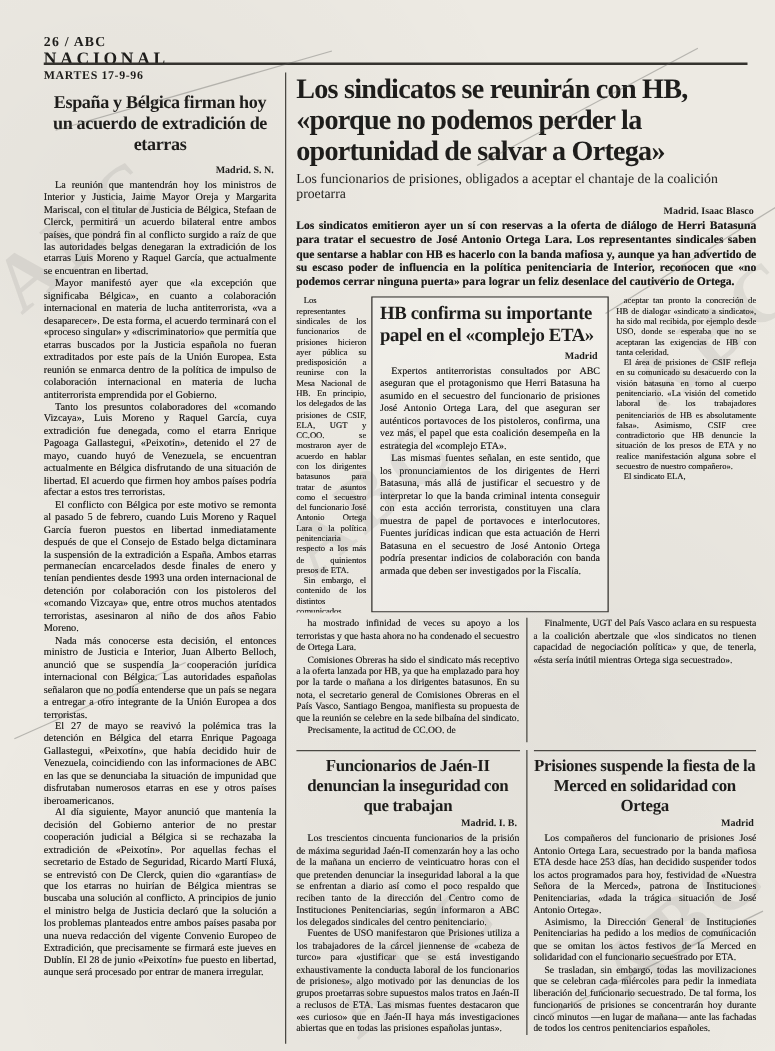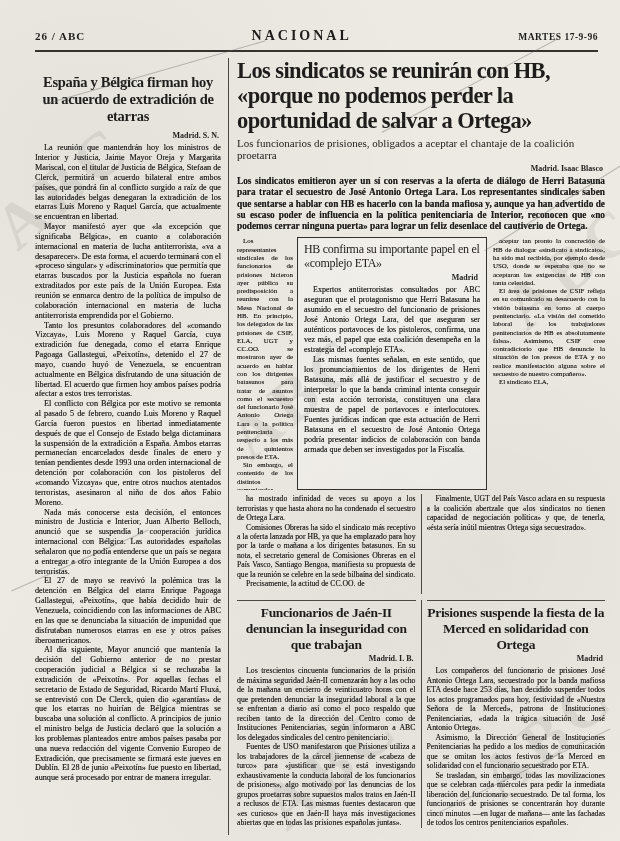--- a/index.html
+++ b/index.html
@@ -9,42 +9,42 @@
       radial-gradient(circle at 15% 20%, rgba(0,0,0,0.035), transparent 40%),
       radial-gradient(circle at 80% 65%, rgba(0,0,0,0.04), transparent 45%),
       radial-gradient(circle at 45% 90%, rgba(0,0,0,0.03), transparent 40%),
       #edeae3;}
   .page *{box-sizing:border-box;}
   
   .wm{position:absolute;font-weight:bold;font-size:64px;letter-spacing:6px;color:rgba(80,80,78,0.10);
       transform:rotate(-40deg);pointer-events:none;z-index:5;font-family:"Liberation Serif",serif;}
   .scratch{position:absolute;height:1px;background:rgba(95,95,92,0.38);z-index:5;pointer-events:none;}
   
-  .masthead{position:absolute;top:28px;left:35px;right:22px;display:flex;align-items:baseline;}
+  .masthead{position:absolute;top:28px;left:35px;right:22px;display:flex;align-items:baseline;flex-direction:column;}
   .folio{font-weight:bold;font-size:11px;letter-spacing:1px;}
   .section{flex:1;text-align:center;font-weight:bold;font-size:14px;letter-spacing:3px;}
   .pdate{font-weight:bold;font-size:9.5px;letter-spacing:0.5px;}
   .head-rule{position:absolute;top:50px;left:35px;right:22px;height:2px;background:#35332f;}
   
   .content{position:absolute;top:58px;left:35px;right:15px;bottom:6px;display:flex;}
   .vrule{width:1px;background:#4a4843;}
   .leftcol{width:193px;padding-right:7px;overflow:hidden;}
   .leftcol h2{margin:16px 0 6px 0;font-size:14.5px;line-height:1.18;text-align:center;font-weight:bold;letter-spacing:-0.3px;}
   .byline{text-align:right;font-weight:bold;font-size:8px;margin:2px 2px 3px 0;}
   p{margin:0;text-indent:9px;text-align:justify;font-size:8.2px;line-height:1.2;
     text-shadow:0 0 0.5px rgba(45,44,42,0.65);overflow-wrap:break-word;}
   .maincol{flex:1;padding-left:8px;overflow:hidden;}
   .maincol h1{margin:0 0 3px 0;font-size:22.5px;line-height:1.12;text-align:left;font-weight:bold;letter-spacing:-0.6px;}
   .subhead{margin:1px 0 1px 0;font-size:11px;font-weight:normal;line-height:1.15;}
   .lead{font-weight:bold;font-size:9.3px;line-height:1.22;text-indent:0;margin-bottom:5px;}
   .row3{display:flex;height:253px;overflow:hidden;margin-top:2px;}
   .ncol-l{width:60px;overflow:hidden;padding-right:4px;}
   .ncol-l p,.ncol-r p{font-size:6.9px;line-height:1.2;text-indent:6px;}
   .inset{width:190px;border:1px solid #33312d;padding:5px 6px;overflow:hidden;background:rgba(255,255,255,0.25);}
-  .inset h4{margin:0 0 2px 0;font-size:12px;line-height:1.15;font-weight:normal;letter-spacing:-0.3px;}
+  .inset h4{margin:0 0 2px 0;font-size:15px;line-height:1.15;font-weight:bold;letter-spacing:-0.3px;}
   .inset p{font-size:8px;line-height:1.25;}
   .ncol-r{flex:1;overflow:hidden;padding-left:6px;}
   .row2{display:flex;height:100px;overflow:hidden;margin-top:4px;}
   .bcol{flex:1;overflow:hidden;}
   .bcol + .vrule{margin:0 5px;}
   .bcol p{font-size:7.7px;line-height:1.22;}
   .bottom-articles{display:flex;margin-top:6px;}
   .bottom-articles .vrule{margin:0 5px;}
   article{flex:1;overflow:hidden;}
   .art-rule{height:1px;background:#4a4843;margin-bottom:4px;}

